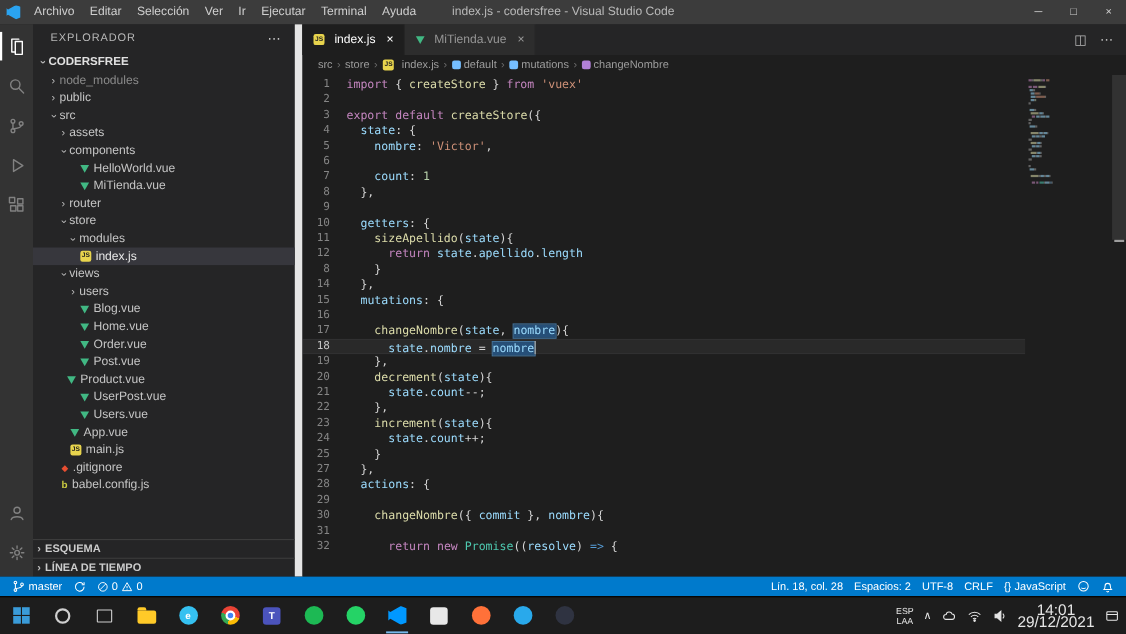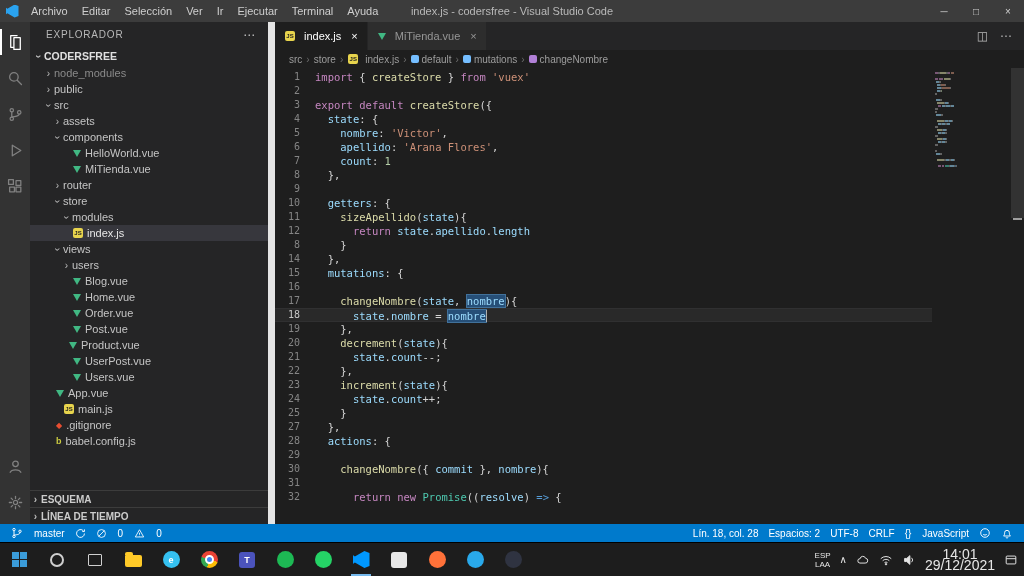--- a/index.html
+++ b/index.html
@@ -65,21 +65,21 @@
   .cursor{display:inline-block;width:1px;height:12px;background:#aeafad;transform:translateY(2px)}
   .minimap{position:absolute;top:3px;right:15px;width:74px}
   .mm-line{height:3px;display:flex;align-items:center}
   .mm-tok{height:2px;display:inline-block;opacity:.55}
   .scrollbar{position:absolute;right:0;top:0;width:13px;height:100%;background:transparent}
   .scroll-slider{position:absolute;top:0;right:0;width:13px;height:150px;background:rgba(121,121,121,.22)}
   .scroll-marker{position:absolute;right:2px;width:9px;height:2px;background:#b5b5b5;opacity:.85}
 
   
   .statusbar{height:18px;background:#007acc;display:flex;align-items:center;color:#fff;font-size:10px;padding:0 6px}
-  .sb-item{display:flex;align-items:center;gap:11px;padding:0 5px;height:100%;cursor:pointer;white-space:nowrap}
+  .sb-item{display:flex;align-items:center;gap:3px;padding:0 5px;height:100%;cursor:pointer;white-space:nowrap}
   .sb-right{margin-left:auto;display:flex;align-items:center;height:100%}
   .sb-ic{display:inline-flex;align-items:center}
 
   
   .taskbar{height:34px;background:#1d1d1d;display:flex;align-items:stretch;border-top:1px solid #000}
   .tb-icon{width:38px;display:flex;align-items:center;justify-content:center;position:relative;cursor:pointer}
   .run-indicator{position:absolute;bottom:0;left:9px;right:9px;height:2px;background:#76b9ed}
   .win-logo{display:grid;grid-template-columns:7px 7px;grid-template-rows:7px 7px;gap:1px}
   .win-logo i{background:#3a9bd8;display:block}
   .shape{display:inline-flex;align-items:center;justify-content:center;font-weight:bold;color:#fff;font-size:9px;font-family:"Liberation Sans",sans-serif}
@@ -253,36 +253,36 @@
           <div class="tree-row" style="padding-left: 31px;">
             <span class="spacer"></span>
             <span class="vue-icon"></span>
             <span class="tree-label">Order.vue</span>
           </div>
           <div class="tree-row" style="padding-left: 31px;">
             <span class="spacer"></span>
             <span class="vue-icon"></span>
             <span class="tree-label">Post.vue</span>
           </div>
-          <div class="tree-row" style="padding-left: 27px; text-align: center;">
+          <div class="tree-row" style="padding-left: 19px; text-align: center;">
             <span class="spacer"></span>
             <span class="vue-icon"></span>
             <span class="tree-label">Product.vue</span>
           </div>
           <div class="tree-row" style="padding-left: 31px;">
             <span class="spacer"></span>
             <span class="vue-icon"></span>
             <span class="tree-label">UserPost.vue</span>
           </div>
           <div class="tree-row" style="padding-left: 31px;">
             <span class="spacer"></span>
             <span class="vue-icon"></span>
             <span class="tree-label">Users.vue</span>
           </div>
-          <div class="tree-row" style="padding-left: 14px;">
+          <div class="tree-row" style="padding-left: 22px;">
             <span class="spacer"></span>
             <span class="vue-icon"></span>
             <span class="tree-label">App.vue</span>
           </div>
           <div class="tree-row" style="padding-left: 22px;">
             <span class="spacer"></span>
             <span class="js-icon">JS</span>
             <span class="tree-label">main.js</span>
           </div>
           <div class="tree-row" style="padding-left: 13px;">
@@ -356,21 +356,21 @@
             <span>changeNombre</span>
           </span>
         </div>
       <div class="code-area">
         <div class="code-lines" id="code-lines">
             <div class="code-line"><span class="line-num">1</span><span class="line-text"><span class="tk-kw">import</span><span class="tk-pl"> { </span><span class="tk-fn">createStore</span><span class="tk-pl"> } </span><span class="tk-kw">from</span><span class="tk-pl"> </span><span class="tk-str">'vuex'</span></span></div>
             <div class="code-line"><span class="line-num">2</span><span class="line-text"></span></div>
             <div class="code-line"><span class="line-num">3</span><span class="line-text"><span class="tk-kw">export</span><span class="tk-pl"> </span><span class="tk-kw">default</span><span class="tk-pl"> </span><span class="tk-fn">createStore</span><span class="tk-pl">({</span></span></div>
             <div class="code-line"><span class="line-num">4</span><span class="line-text"><span class="tk-pl">  </span><span class="tk-prop">state</span><span class="tk-pl">: {</span></span></div>
             <div class="code-line"><span class="line-num">5</span><span class="line-text"><span class="tk-pl">    </span><span class="tk-prop">nombre</span><span class="tk-pl">: </span><span class="tk-str">'Victor'</span><span class="tk-pl">,</span></span></div>
-            <div class="code-line"><span class="line-num">6</span><span class="line-text"><span class="tk-pl">    </span><span class="tk-prop">apellido</span><span class="tk-pl">: </span><span class="tk-str">'Arana Flores'</span><span class="tk-pl">,</span></span></div>
+            <div class="code-line"><span class="line-num">6</span></div>
             <div class="code-line"><span class="line-num">7</span><span class="line-text"><span class="tk-pl">    </span><span class="tk-prop">count</span><span class="tk-pl">: </span><span class="tk-num">1</span></span></div>
             <div class="code-line"><span class="line-num">8</span><span class="line-text"><span class="tk-pl">  },</span></span></div>
             <div class="code-line"><span class="line-num">9</span><span class="line-text"></span></div>
             <div class="code-line"><span class="line-num">10</span><span class="line-text"><span class="tk-pl">  </span><span class="tk-prop">getters</span><span class="tk-pl">: {</span></span></div>
             <div class="code-line"><span class="line-num">11</span><span class="line-text"><span class="tk-pl">    </span><span class="tk-fn">sizeApellido</span><span class="tk-pl">(</span><span class="tk-prop">state</span><span class="tk-pl">){</span></span></div>
             <div class="code-line"><span class="line-num">12</span><span class="line-text"><span class="tk-pl">      </span><span class="tk-kw">return</span><span class="tk-pl"> </span><span class="tk-prop">state</span><span class="tk-pl">.</span><span class="tk-prop">apellido</span><span class="tk-pl">.</span><span class="tk-prop">length</span></span></div>
             <div class="code-line"><span class="line-num">8</span><span class="line-text"><span class="tk-pl">    }</span></span></div>
             <div class="code-line"><span class="line-num">14</span><span class="line-text"><span class="tk-pl">  },</span></span></div>
             <div class="code-line"><span class="line-num">15</span><span class="line-text"><span class="tk-pl">  </span><span class="tk-prop">mutations</span><span class="tk-pl">: {</span></span></div>
             <div class="code-line"><span class="line-num">16</span><span class="line-text"></span></div>

